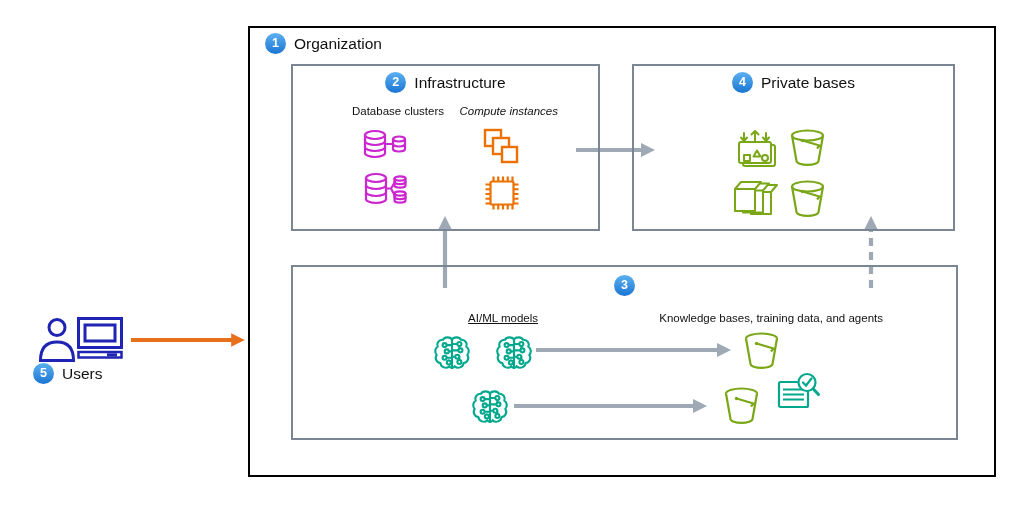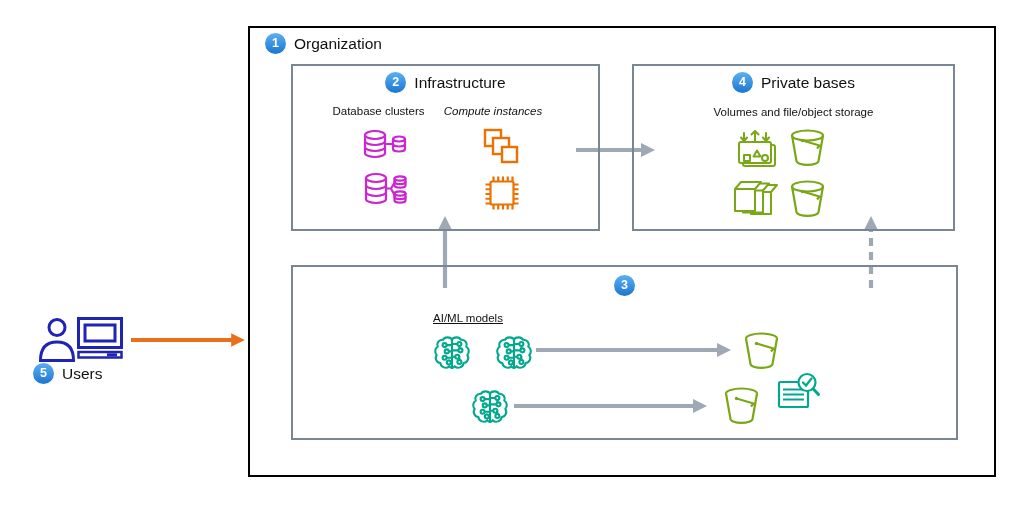--- a/index.html
+++ b/index.html
@@ -8,21 +8,21 @@
   .box{position:absolute;box-sizing:border-box;background:transparent;}
   .org-box{border:2px solid #000000;}
   .inner-box{border:2px solid #7A8693;}
   .title-row{position:absolute;display:flex;align-items:center;gap:8px;
              font-size:15.5px;line-height:21px;white-space:nowrap;}
   .title-center{justify-content:center;}
   .badge{width:21px;height:21px;border-radius:50%;flex:0 0 21px;
          background:linear-gradient(180deg,#5CB0F0 0%,#1B76D2 100%);
          color:#fff;font-size:12.5px;font-weight:bold;
          display:flex;align-items:center;justify-content:center;}
-  .sublabel{position:absolute;font-size:11.5px;line-height:14px;text-align:center;white-space:nowrap;}
+  .sublabel{position:absolute;font-size:11.5px;line-height:14px;text-align:right;white-space:nowrap;}
   .overlay{position:absolute;left:0;top:0;pointer-events:none;}
   .icon{position:absolute;line-height:0;}
 </style>
 </head>
 <body>
 
 <div class="canvas">
 
   <div class="box org-box" style="left:248px;top:26px;width:748px;height:451px;"></div>
 
@@ -101,21 +101,20 @@
                M3.5,11.5 H8 M3.5,16.25 H8 M3.5,21 H8 M3.5,25.75 H8 M3.5,30.5 H8
                M32,11.5 H36.5 M32,16.25 H36.5 M32,21 H36.5 M32,25.75 H36.5 M32,30.5 H36.5"></path>
     </svg>
   </span>
 
   <div class="box inner-box" style="left:632px;top:64px;width:323px;height:167px;"></div>
   <div class="title-row title-center" style="left:632px;top:72px;width:323px;">
     <span class="badge">4</span>
     <span>Private bases</span>
   </div>
-  <div class="sublabel" style="left:632px;top:105px;width:323px;">Volumes and file/object storage</div>
 
   <span class="icon" style="left:734px;top:128px;">
     <svg width="44" height="40" viewBox="0 0 44 40" fill="none" stroke="#7AA716" stroke-width="2" stroke-linejoin="round">
       <rect x="9" y="17" width="32" height="21" rx="2"></rect>
       <rect x="5" y="14" width="32" height="21" rx="2" fill="#fff"></rect>
       <path d="M10,5 V11.5 M21,12.5 V3 M32,5 V11.5" stroke="#fff" stroke-width="5.5"></path>
       <path d="M10,5 V12 M7,9.5 L10,13 L13,9.5" stroke-linecap="round"></path>
       <path d="M21,13 V3 M17.5,6.5 L21,3 L24.5,6.5" stroke-linecap="round"></path>
       <path d="M32,5 V12 M29,9.5 L32,13 L35,9.5" stroke-linecap="round"></path>
       <rect x="10" y="27" width="6" height="6"></rect>
@@ -157,20 +156,21 @@
       <circle cx="13.5" cy="11.5" r="1.7" fill="#7AA716" stroke="none"></circle>
       <path d="M13.5,11.5 L30.5,16.5 L28,19.5"></path>
     </svg>
   </span>
 
   <div class="box inner-box" style="left:291px;top:265px;width:667px;height:175px;"></div>
   <div class="title-row title-center" style="left:291px;top:275px;width:667px;">
     <span class="badge">3</span>
   </div>
   <div class="sublabel" style="left:398px;top:311px;width:140px;text-decoration:underline;">AI/ML models</div>
+  <div class="sublabel" style="left:621px;top:311px;width:262px;">Knowledge bases, training data, and agents</div>
 
   <span class="icon" style="left:433px;top:335px;">
     <svg width="38" height="36" viewBox="0 0 36 34" fill="none" stroke="#01A88D" stroke-width="2" stroke-linecap="round" stroke-linejoin="round">
       <path fill="#fff" d="M18,4 C16,1.5 11,1.5 9.5,4.5 C5.5,4 3,8 4.5,11 C1.5,12.5 1.5,17 3.5,19 C1.5,21.5 3,26 7,26.5 C7.5,30.5 12.5,32.5 15.5,29.5 C16.3,30.8 17.2,31.2 18,31 C18.8,31.2 19.7,30.8 20.5,29.5 C23.5,32.5 28.5,30.5 29,26.5 C33,26 34.5,21.5 32.5,19 C34.5,17 34.5,12.5 31.5,11 C33,8 30.5,4 26.5,4.5 C25,1.5 20,1.5 18,4 Z"></path>
       <path d="M18,5 V30"></path>
       <path d="M12.9,9.5 H18 M14.9,15.5 H18 M12.9,21.5 H18 M15,24.1 V26 M23.1,8.5 H18 M25,10.4 V12.6 M24.1,14.5 H18 M24.9,20.5 H18 M25,23.6 V21.8"></path>
       <circle cx="11" cy="9.5" r="1.9" fill="#fff"></circle>
       <circle cx="13" cy="15.5" r="1.9" fill="#fff"></circle>
       <circle cx="11" cy="21.5" r="1.9" fill="#fff"></circle>
       <circle cx="15" cy="26" r="1.9" fill="#fff"></circle>

